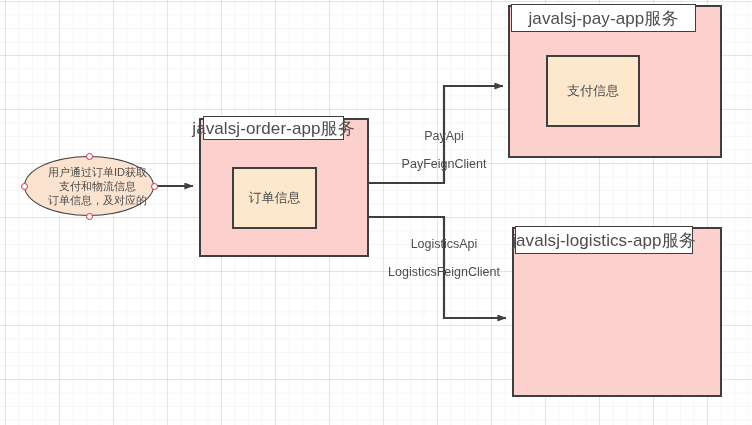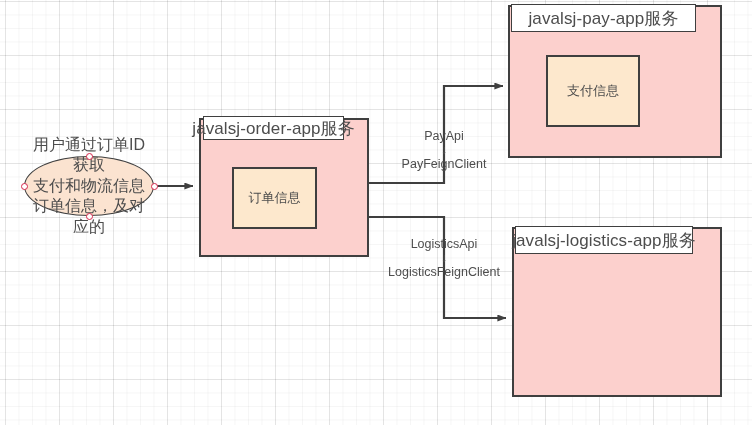--- a/index.html
+++ b/index.html
@@ -63,24 +63,24 @@
 
   
   .ellipse {
     position: absolute;
     box-sizing: border-box;
     background: #fbe3d0;
     border: 1.5px solid #3f3f3f;
     border-radius: 50%;
     display: flex;
     align-items: center;
-    justify-content: flex-start;
+    justify-content: flex-end;
     text-align: center;
     color: #4d4d4d;
-    font-size: 16px;
+    font-size: 11px;
     line-height: 1.28;
   }
   .ellipse .txt { padding: 0 6px; }
 
   
   .handle {
     position: absolute;
     width: 7px;
     height: 7px;
     box-sizing: border-box;

